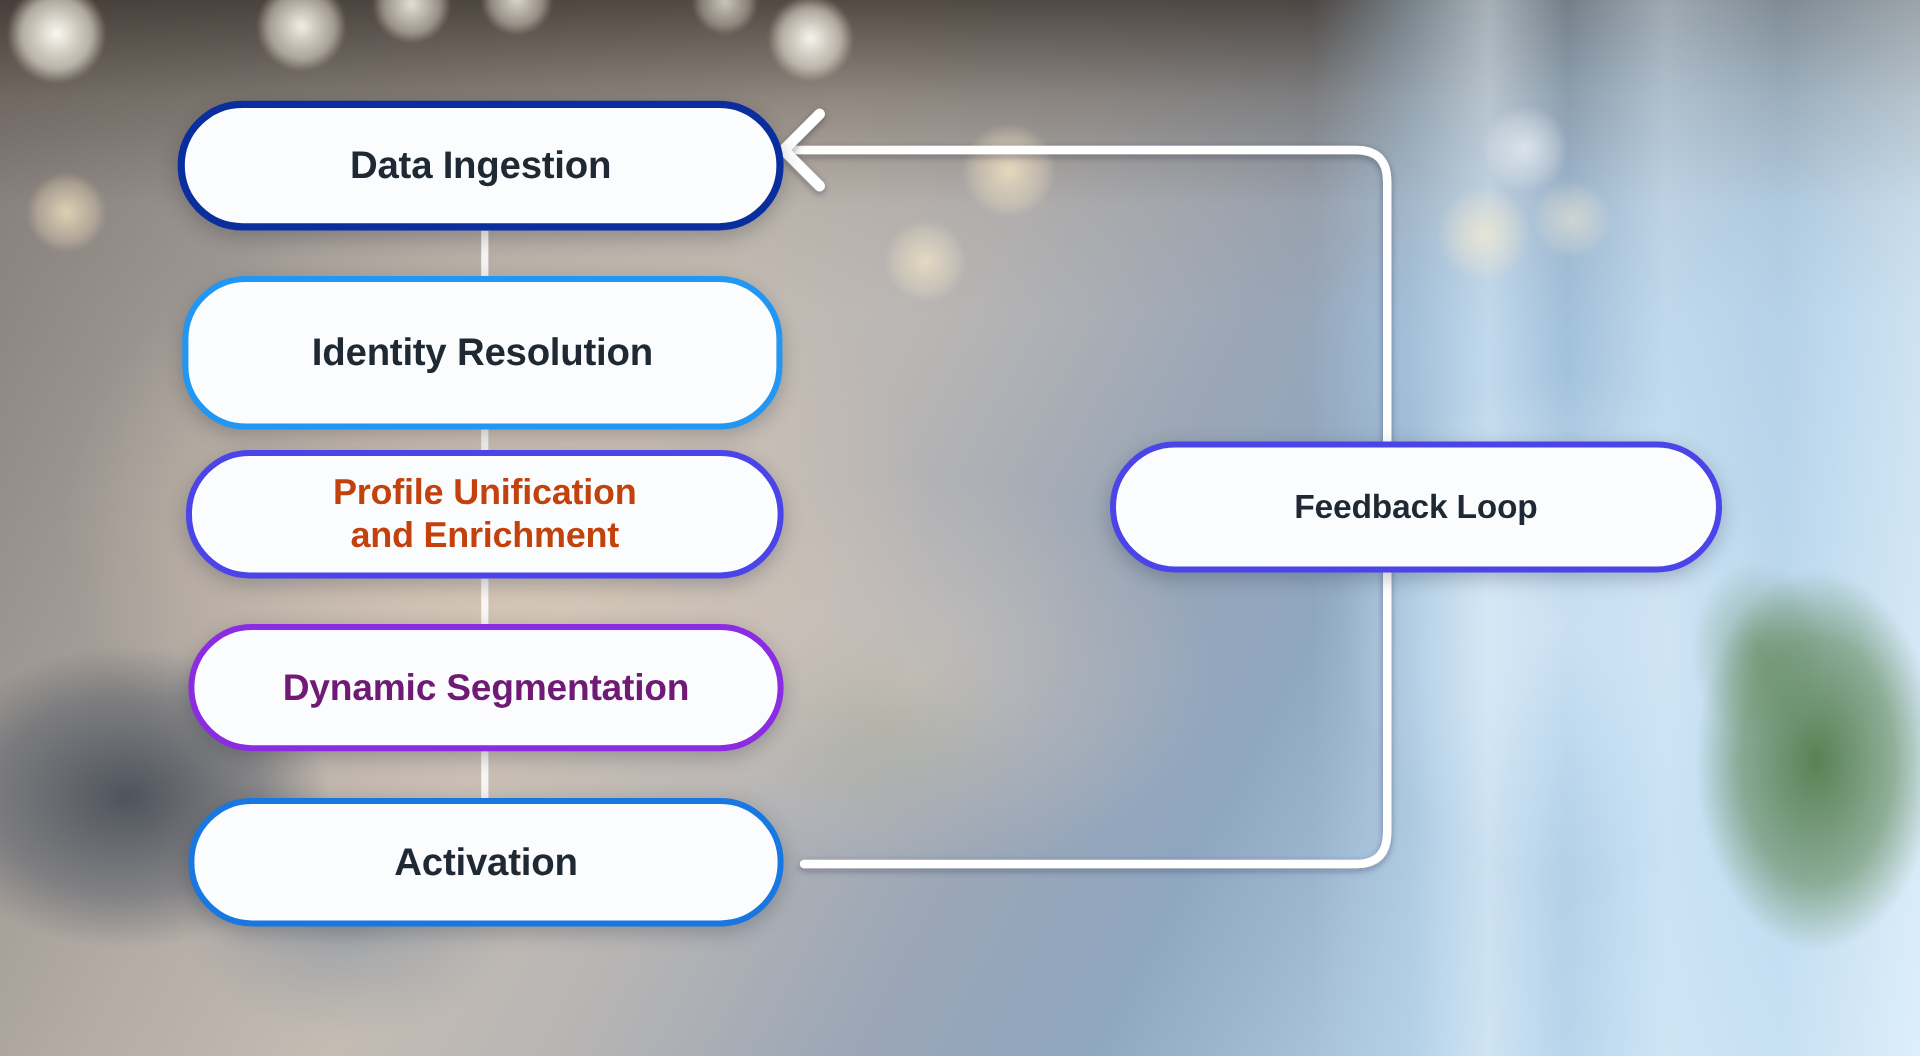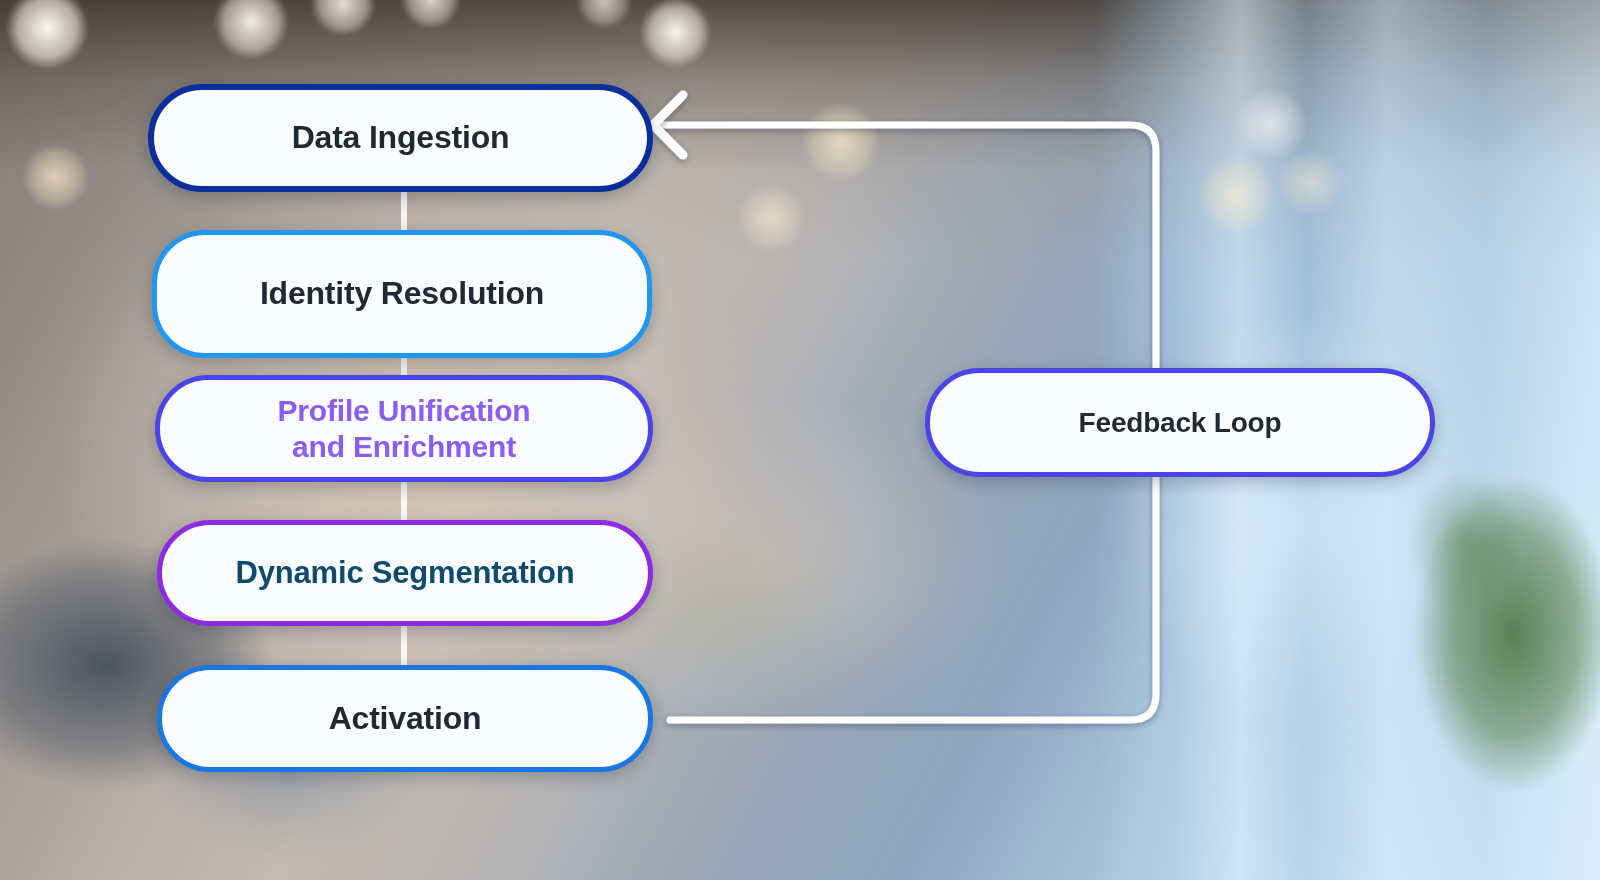--- a/index.html
+++ b/index.html
@@ -125,26 +125,26 @@
 
     <div class="node" style="left: 148px; top: 84px; width: 505px; height: 108px; border-radius: 54px; border-width: 6px; border-color: rgb(10, 46, 158); background: rgb(251, 252, 253);">
       <span class="label" style="font-size: 32px; color: rgb(30, 41, 51);">Data Ingestion</span>
     </div>
 
     <div class="node" style="left: 152px; top: 230px; width: 500px; height: 128px; border-radius: 53px; border-width: 5px; border-color: rgb(33, 150, 243); background: rgb(251, 252, 253);">
       <span class="label" style="font-size: 32px; color: rgb(30, 41, 51);">Identity Resolution</span>
     </div>
 
     <div class="node" style="left: 155px; top: 375px; width: 498px; height: 107px; border-radius: 53px; border-width: 5px; border-color: rgb(75, 68, 232); background: rgb(251, 252, 253);">
-      <span class="label" style="font-size: 30px; color: #8b5cf6;">Profile Unification
+      <span class="label" style="font-size: 30px; color: #c2410c;">Profile Unification
 and Enrichment</span>
     </div>
 
     <div class="node" style="left: 157px; top: 520px; width: 496px; height: 106px; border-radius: 53px; border-width: 5px; border-color: rgb(139, 43, 226); background: rgb(251, 252, 253);">
-      <span class="label" style="font-size: 31px; color: #0c4a6e;">Dynamic Segmentation</span>
+      <span class="label" style="font-size: 31px; color: #701a75;">Dynamic Segmentation</span>
     </div>
 
     <div class="node" style="left: 157px; top: 665px; width: 496px; height: 107px; border-radius: 53px; border-width: 5px; border-color: rgb(24, 119, 224); background: rgb(251, 252, 253);">
       <span class="label" style="font-size: 32px; color: rgb(30, 41, 51);">Activation</span>
     </div>
 
     <div class="node" style="left: 925px; top: 368px; width: 510px; height: 109px; border-radius: 55px; border-width: 5px; border-color: rgb(75, 68, 232); background: rgb(251, 252, 253);">
       <span class="label" style="font-size: 28px; color: rgb(30, 41, 51);">Feedback Loop</span>
     </div>
 

